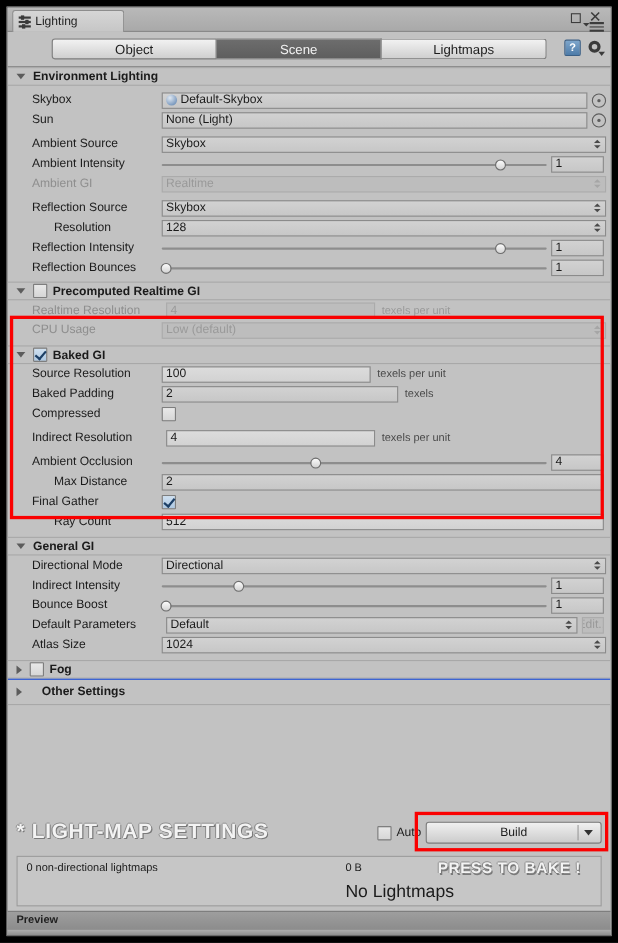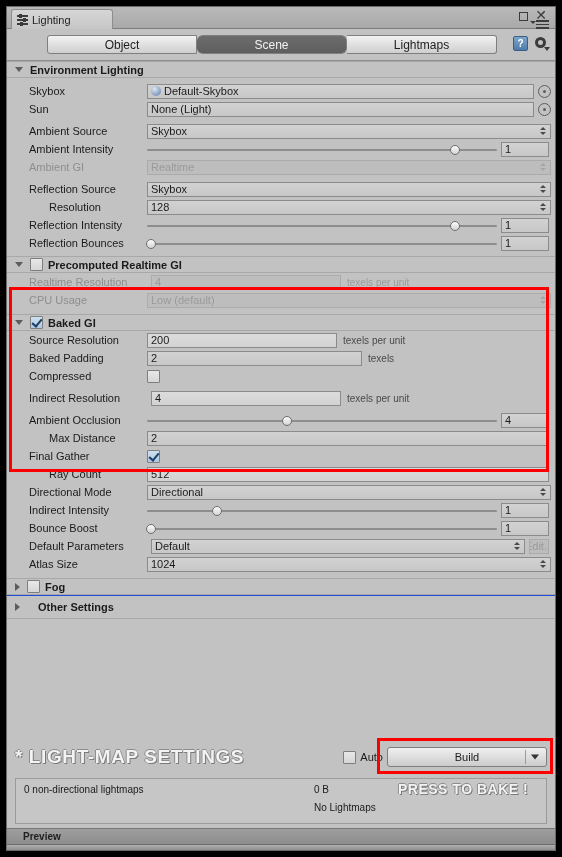--- a/index.html
+++ b/index.html
@@ -75,21 +75,20 @@
     height: 19px; width: 150px;
     font-family: "Liberation Sans", sans-serif; font-size: 12px;
     border: 1px solid #7f7f7f;
     background: linear-gradient(#f2f2f2, #cfcfcf);
     color: #1d1d1d; cursor: pointer;
   }
   .seg button + button { border-left: none; }
   .seg button.active {
     background: linear-gradient(#6d6d6d, #5e5e5e);
     color: #f2f2f2;
-    border-radius: 6px;
   }
   .seg button:first-child { border-radius: 3px 0 0 3px; }
   .seg button:last-child { border-radius: 0 3px 3px 0; }
 
   .tb-right { position: absolute; right: 6px; top: 7px; display: flex; gap: 6px; align-items:center; }
   .icon-help {
     width: 15px; height: 15px; border-radius: 2px;
     background: linear-gradient(#7ea6cc, #4d7ba8);
     border: 1px solid #3a5f86;
     color: #fff; font-size: 10px; font-weight: bold;
@@ -266,35 +265,35 @@
   }
   .stats {
     margin: 0 8px 0 8px;
     height: 46px;
     background: #c6c6c6;
     border: 1px solid #9b9b9b;
     position: relative;
   }
   .stats .s1 { position: absolute; left: 8px; top: 5px; font-size: 10px; color: #1b1b1b; }
   .stats .s2 { position: absolute; left: 298px; top: 5px; font-size: 10px; color: #1b1b1b; }
-  .stats .s3 { position: absolute; left: 298px; top: 23px; font-size: 10px; color: #1b1b1b; }
+  .stats .s3 { position: absolute; left: 298px; top: 23px; font-size: 16px; color: #1b1b1b; }
   .anno-bake {
     position: absolute; left: 382px; top: 2px;
     font-size: 14px; font-weight: bold; color: #f3f3f3;
     letter-spacing: 0.5px;
     text-shadow: 1px 1px 0 #7a7a7a, -1px 0 0 #8c8c8c, 0 -1px 0 #8c8c8c;
     white-space: nowrap;
   }
   .preview-bar {
     margin-top: 4px;
     height: 16px;
     background: linear-gradient(#9e9e9e, #8d8d8d);
     border-top: 1px solid #777;
     display: flex; align-items: center;
-    padding-left: 16px;
+    padding-left: 8px;
     font-size: 10px; font-weight: bold; color: #1f1f1f;
     position: relative;
   }
   .watermark {
     position: absolute; left: 175px; top: -2px;
     font-family: "Liberation Serif", serif;
     font-size: 15px; color: #b0b0b0;
     white-space: nowrap;
     opacity: 0.85;
   }
@@ -465,21 +464,21 @@
     </div>
 
     <div class="section-hdr" style="margin-top:5px">
       <span class="foldout"></span>
       <span class="cbx checked sec-title-cbx"></span>
       <span class="sec-title">Baked GI</span>
     </div>
 
     <div class="row">
       <span class="lbl">Source Resolution</span>
-      <span class="field white" style="width:190px">200</span>
+      <span class="field white" style="width:190px">100</span>
       <span class="unit">texels per unit</span>
     </div>
 
     <div class="row">
       <span class="lbl">Baked Padding</span>
       <span class="field" style="width:215px">2</span>
       <span class="unit">texels</span>
     </div>
 
     <div class="row">
@@ -510,20 +509,24 @@
     <div class="row">
       <span class="lbl">Final Gather</span>
       <span class="cbx checked"></span>
     </div>
 
     <div class="row">
       <span class="lbl indent">Ray Count</span>
       <span class="field white" style="flex:1 1 auto;margin-right:6px">512</span>
     </div>
 
+    <div class="section-hdr" style="margin-top:5px">
+      <span class="foldout"></span>
+      <span class="sec-title">General GI</span>
+    </div>
 
     <div class="row">
       <span class="lbl">Directional Mode</span>
       <span class="field dropdown">
         <span>Directional</span>
         <span class="dd-arrows">
             <i></i>
             <u></u>
           </span>
       </span>

